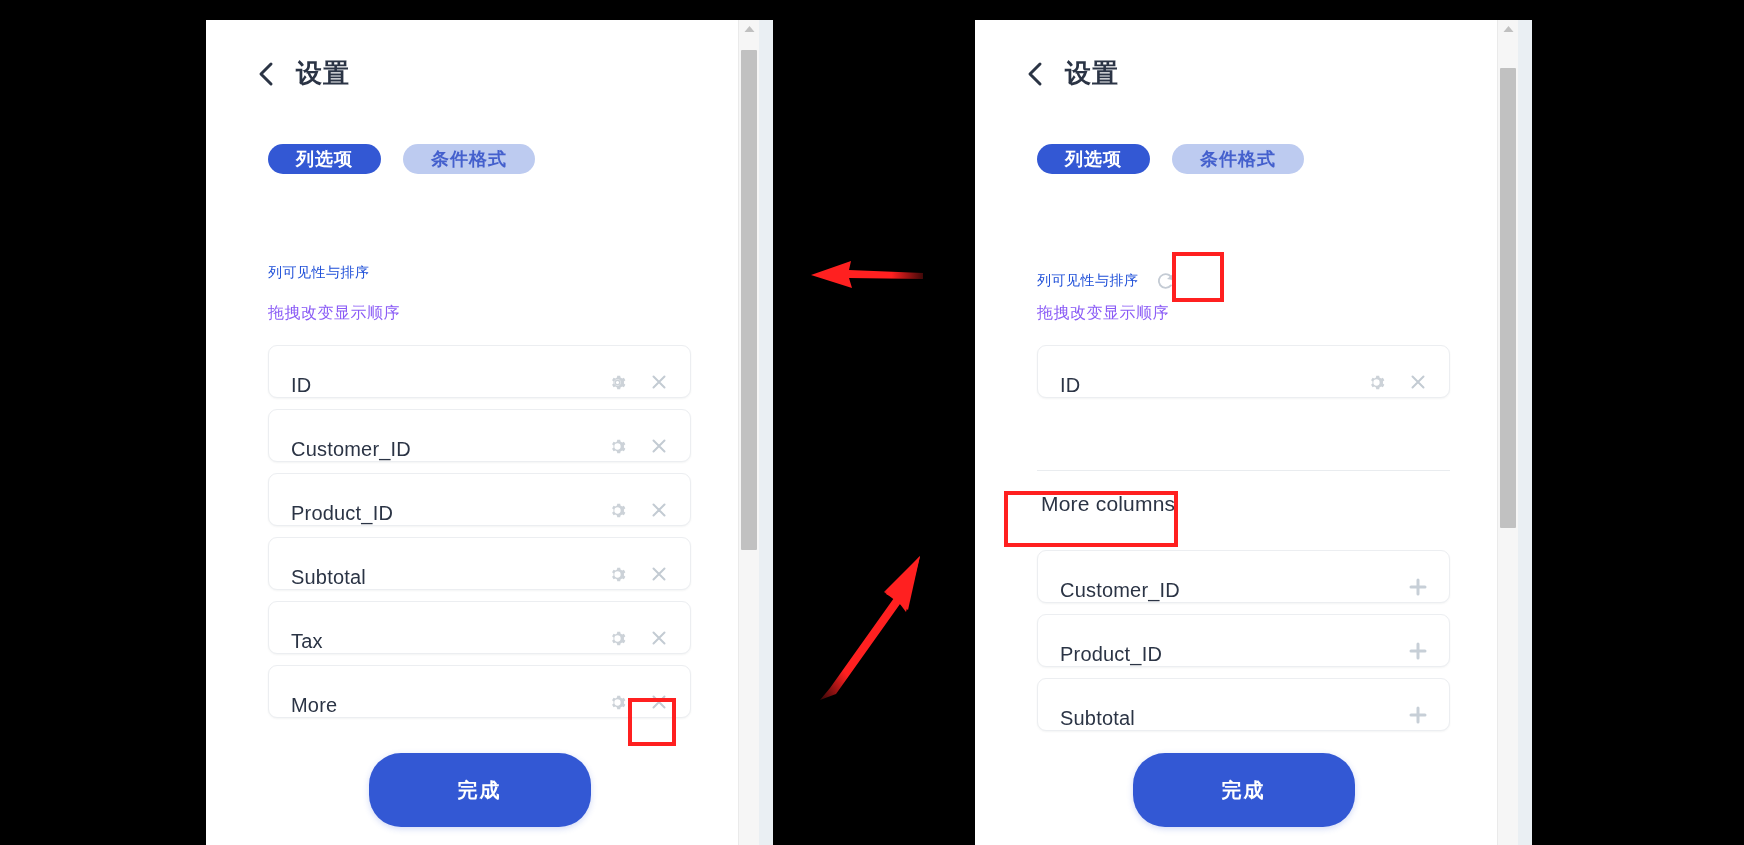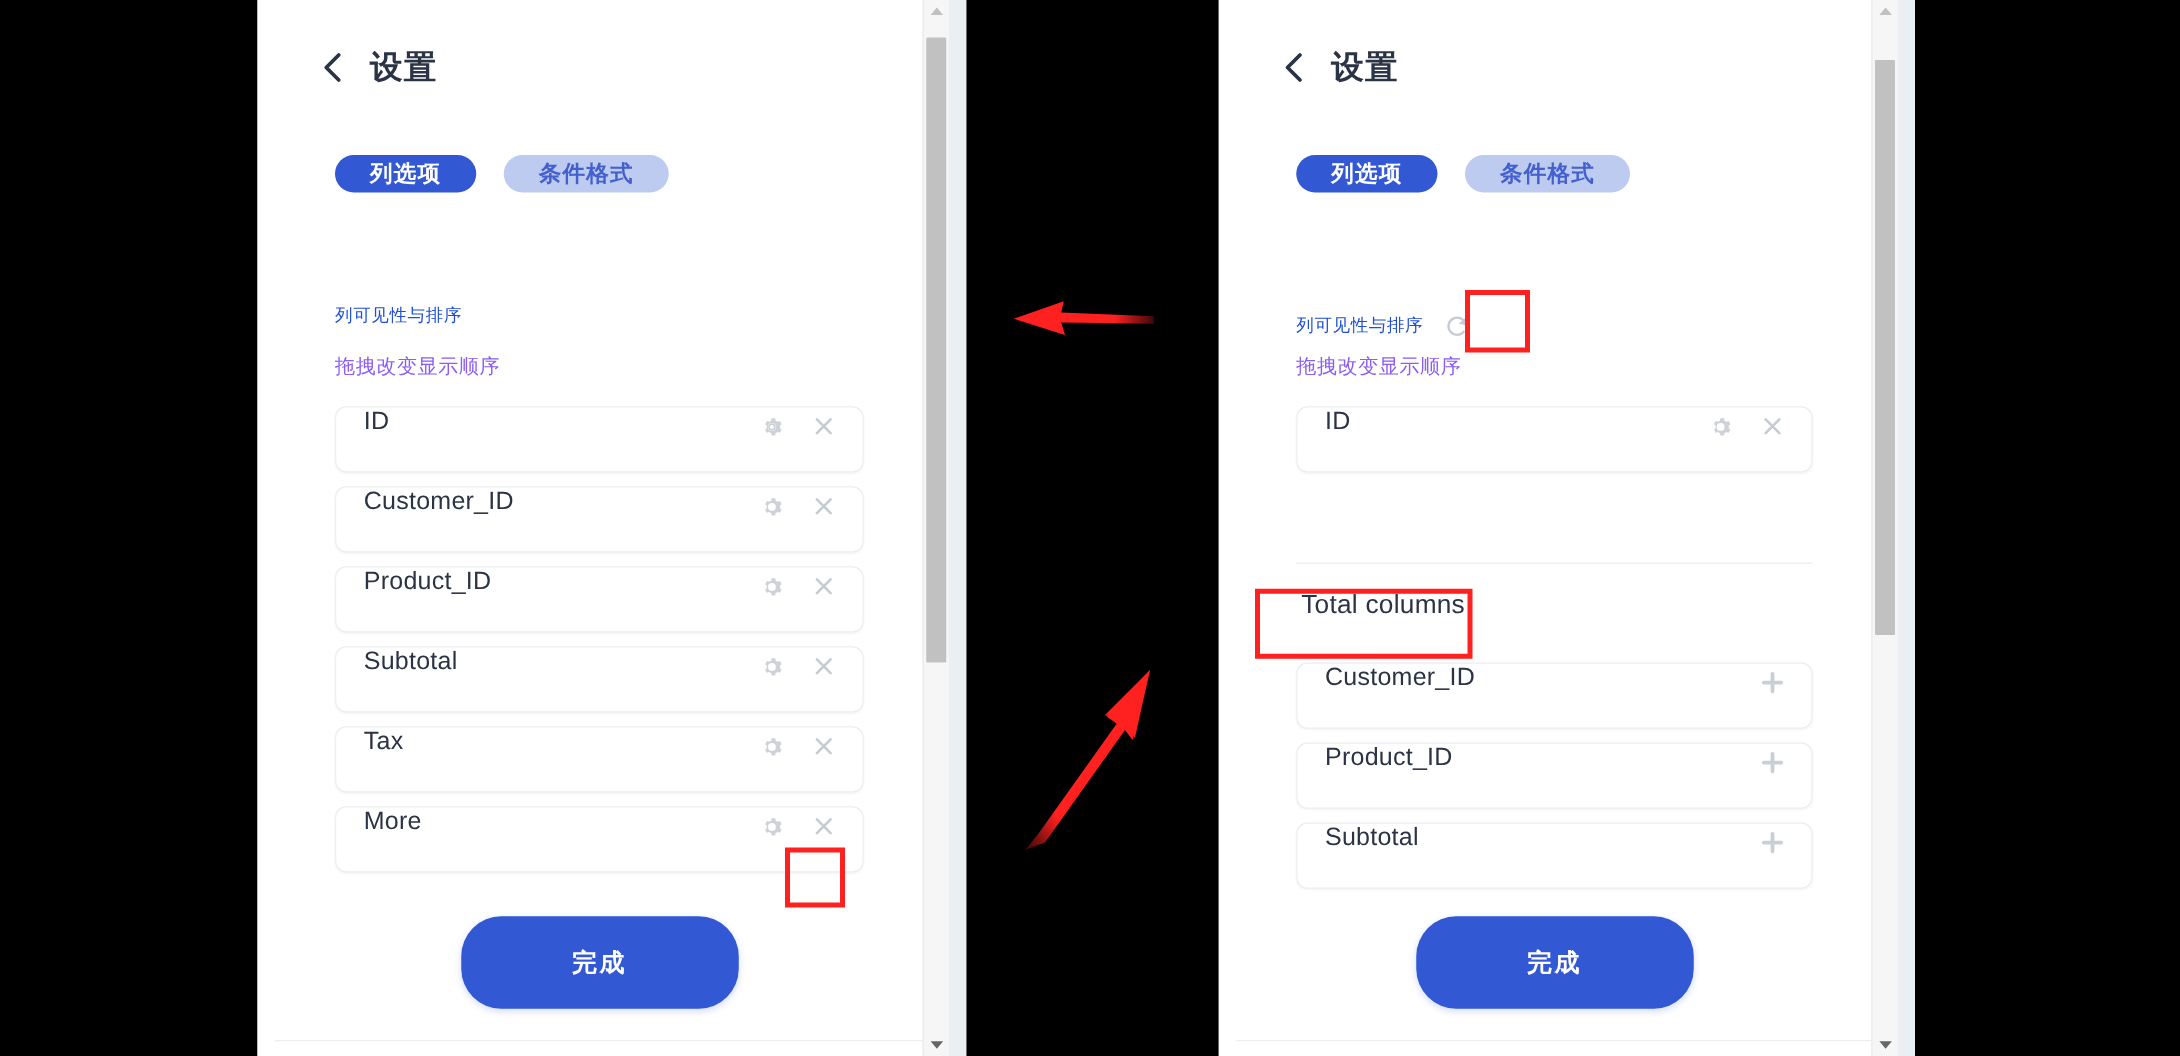--- a/index.html
+++ b/index.html
@@ -12,20 +12,21 @@
     height: 845px;
     font-family: "Liberation Sans", "DejaVu Sans", sans-serif;
     overflow: hidden;
     position: relative;
   }
 
   .stage {
     position: absolute;
     inset: 0;
     background: #000000;
+    margin-top: 20px;
   }
 
   
   .panel {
     position: absolute;
     top: 0;
     height: 845px;
     background: #ffffff;
     box-sizing: border-box;
     overflow: hidden;
@@ -160,21 +161,21 @@
 
   .row {
     position: relative;
     height: 53px;
     margin-bottom: 11px;
     background: #ffffff;
     border: 1px solid #eceef1;
     border-radius: 9px;
     box-shadow: 0 1px 2px rgba(26,32,44,0.05);
     display: flex;
-    align-items: flex-start;
+    align-items: flex-end;
     padding: 0 16px 0 22px;
     box-sizing: border-box;
   }
   .row-label {
     font-size: 20px;
     color: #2b3445;
     font-weight: 400;
     letter-spacing: 0.2px;
     flex: 1;
   }
@@ -490,21 +491,21 @@
                 <path d="M6 6 L18 18 M18 6 L6 18" stroke="currentColor" stroke-width="2.2" stroke-linecap="round"></path>
               </svg>
             </span>
           </span>
         </div>
       </div>
 
       <div class="divider"></div>
 
       <div class="more-head">
-        <span class="more-head-text" id="more-columns-title">Total columns</span>
+        <span class="more-head-text" id="more-columns-title">More columns</span>
       </div>
 
       <div class="rowlist" style="top:530px;">
         <div class="row">
           <span class="row-label">Customer_ID</span>
           <span class="row-actions">
             <span class="icon-btn">
               <svg class="plus-icon" viewBox="0 0 24 24" fill="none" aria-hidden="true">
                 <path d="M12 5 L12 19 M5 12 L19 12" stroke="currentColor" stroke-width="3" stroke-linecap="round"></path>
               </svg>

